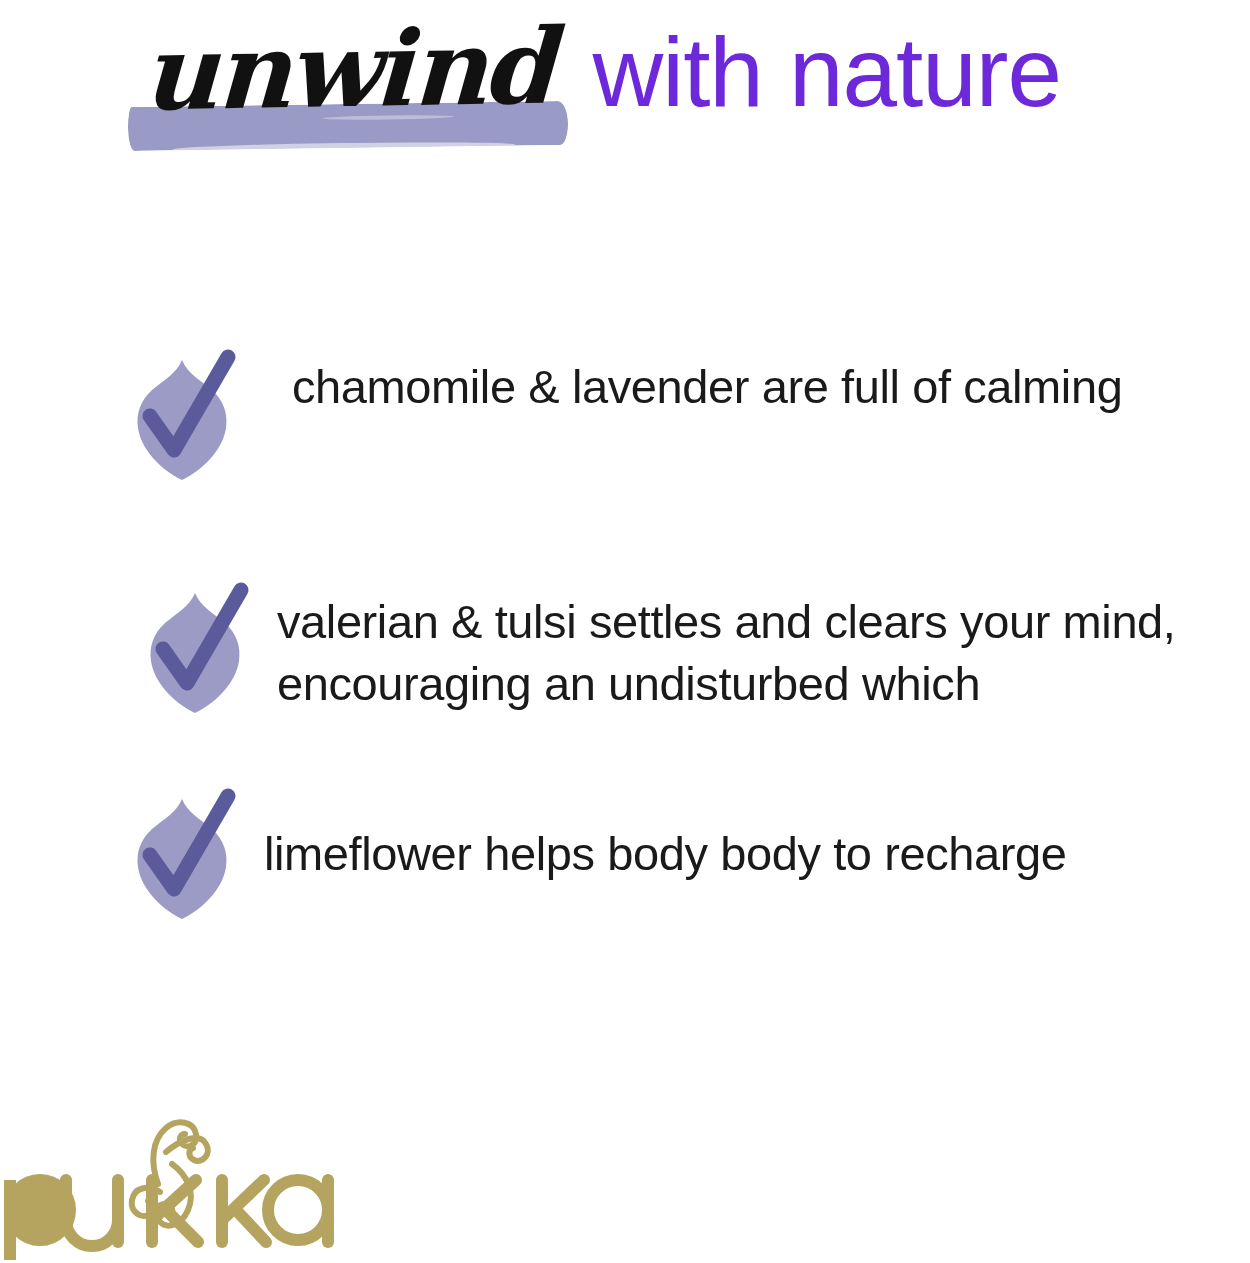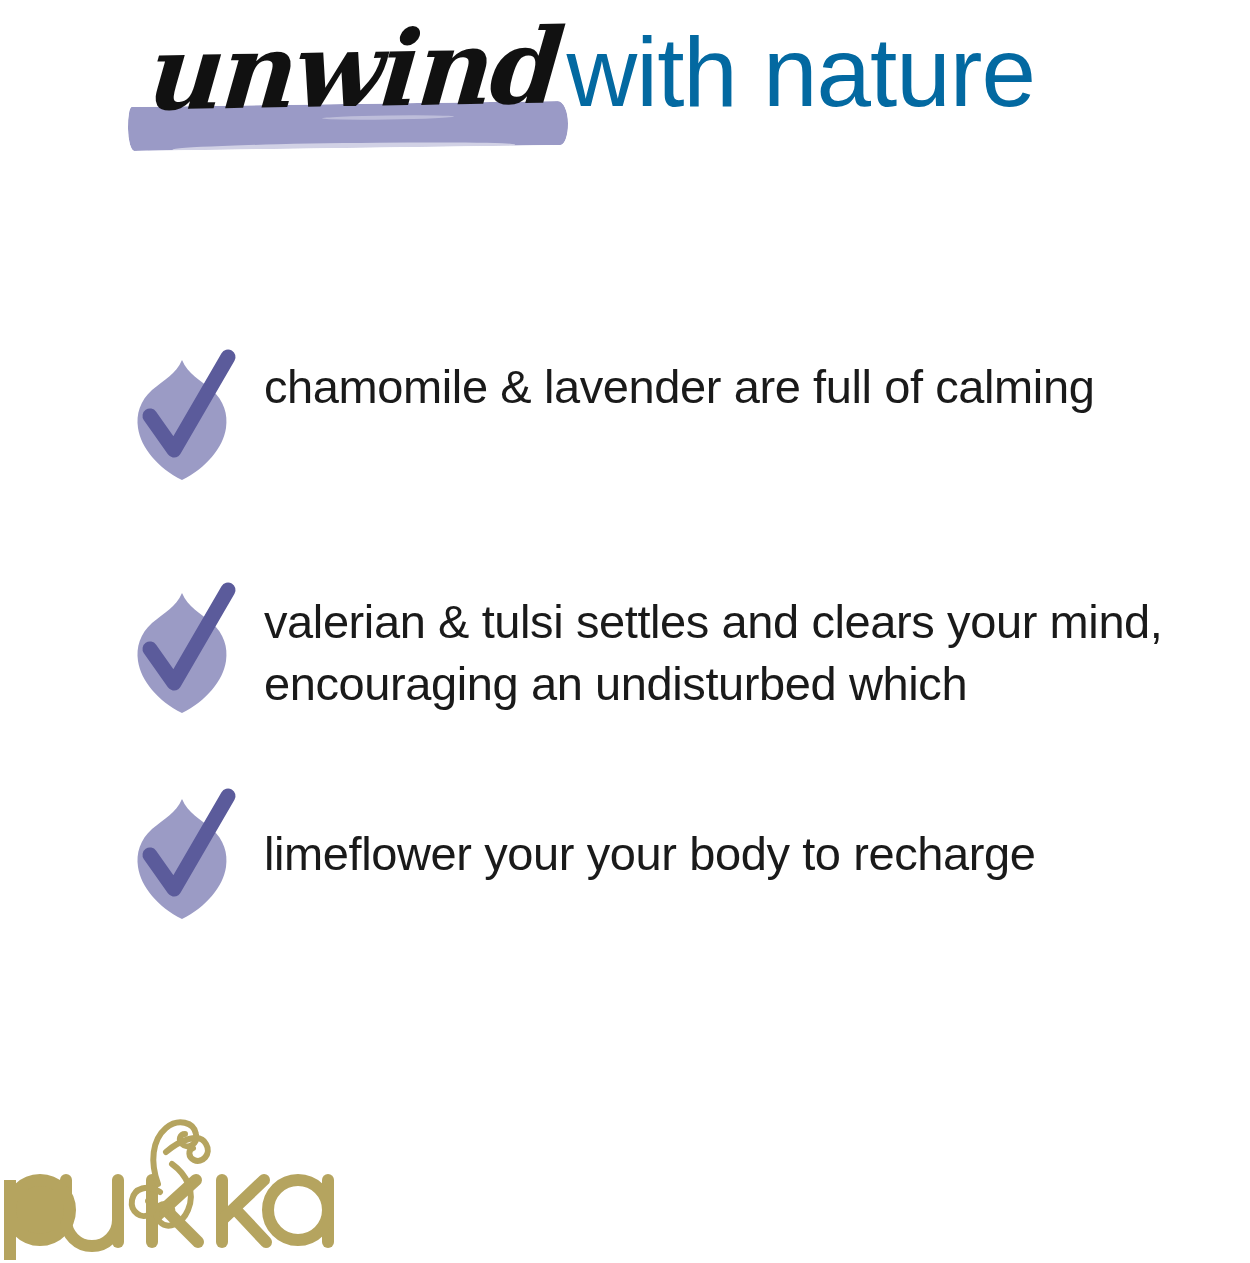--- a/index.html
+++ b/index.html
@@ -103,41 +103,42 @@
     display: inline-block;
   }
 
   .headline-rest {
     position: relative;
     z-index: 2;
     font-family: "Liberation Sans", sans-serif;
     font-weight: 400;
     font-size: 98px;
     line-height: 1;
-    color: #0369a1;
+    color: #6d28d9;
     letter-spacing: -1px;
+    margin-left: 26px;
   }
 
   
   .benefits {
     position: absolute;
     left: 0;
     top: 340px;
     width: 1250px;
   }
 
   .benefit-row {
     position: relative;
     display: flex;
     align-items: flex-start;
     min-height: 150px;
   }
 
-  .benefit-row.row-1 { margin-top: 0; }
-  .benefit-row.row-2 { margin-top: 85px; }
+  .benefit-row.row-1 { margin-top: 0; gap: 28px; }
+  .benefit-row.row-2 { margin-top: 85px; justify-content: center; }
   .benefit-row.row-3 { margin-top: 60px; }
 
   .check-icon {
     position: relative;
     flex: 0 0 auto;
     width: 120px;
     height: 130px;
     margin-left: 122px;
   }
 
@@ -227,21 +228,21 @@
     </div>
 
     <div class="benefit-row row-3">
       <div class="check-icon">
         <svg viewBox="0 0 120 130" xmlns="http://www.w3.org/2000/svg" aria-hidden="true">
           <path d="M60 8 C66 22 78 28 90 38 C102 49 106 62 104 76 C101 96 84 116 60 128 C36 116 19 96 16 76 C14 62 18 49 30 38 C42 28 54 22 60 8 Z" fill="#9b9bc5"></path>
           <path d="M28 64 L52 98 L106 5" fill="none" stroke="#5b5b9b" stroke-width="15" stroke-linecap="round" stroke-linejoin="round"></path>
         </svg>
       </div>
       <div class="benefit-text">
-        <span class="line">limeflower your your body to recharge</span>
+        <span class="line">limeflower helps body body to recharge</span>
       </div>
     </div>
 
   </div>
 
   <div class="logo">
     <svg viewBox="0 0 340 175" xmlns="http://www.w3.org/2000/svg" aria-hidden="true">
       <g fill="none" stroke="#b5a45f" stroke-width="12" stroke-linecap="round">
 
         <path d="M10 88 L10 168" stroke-linecap="butt"></path>

